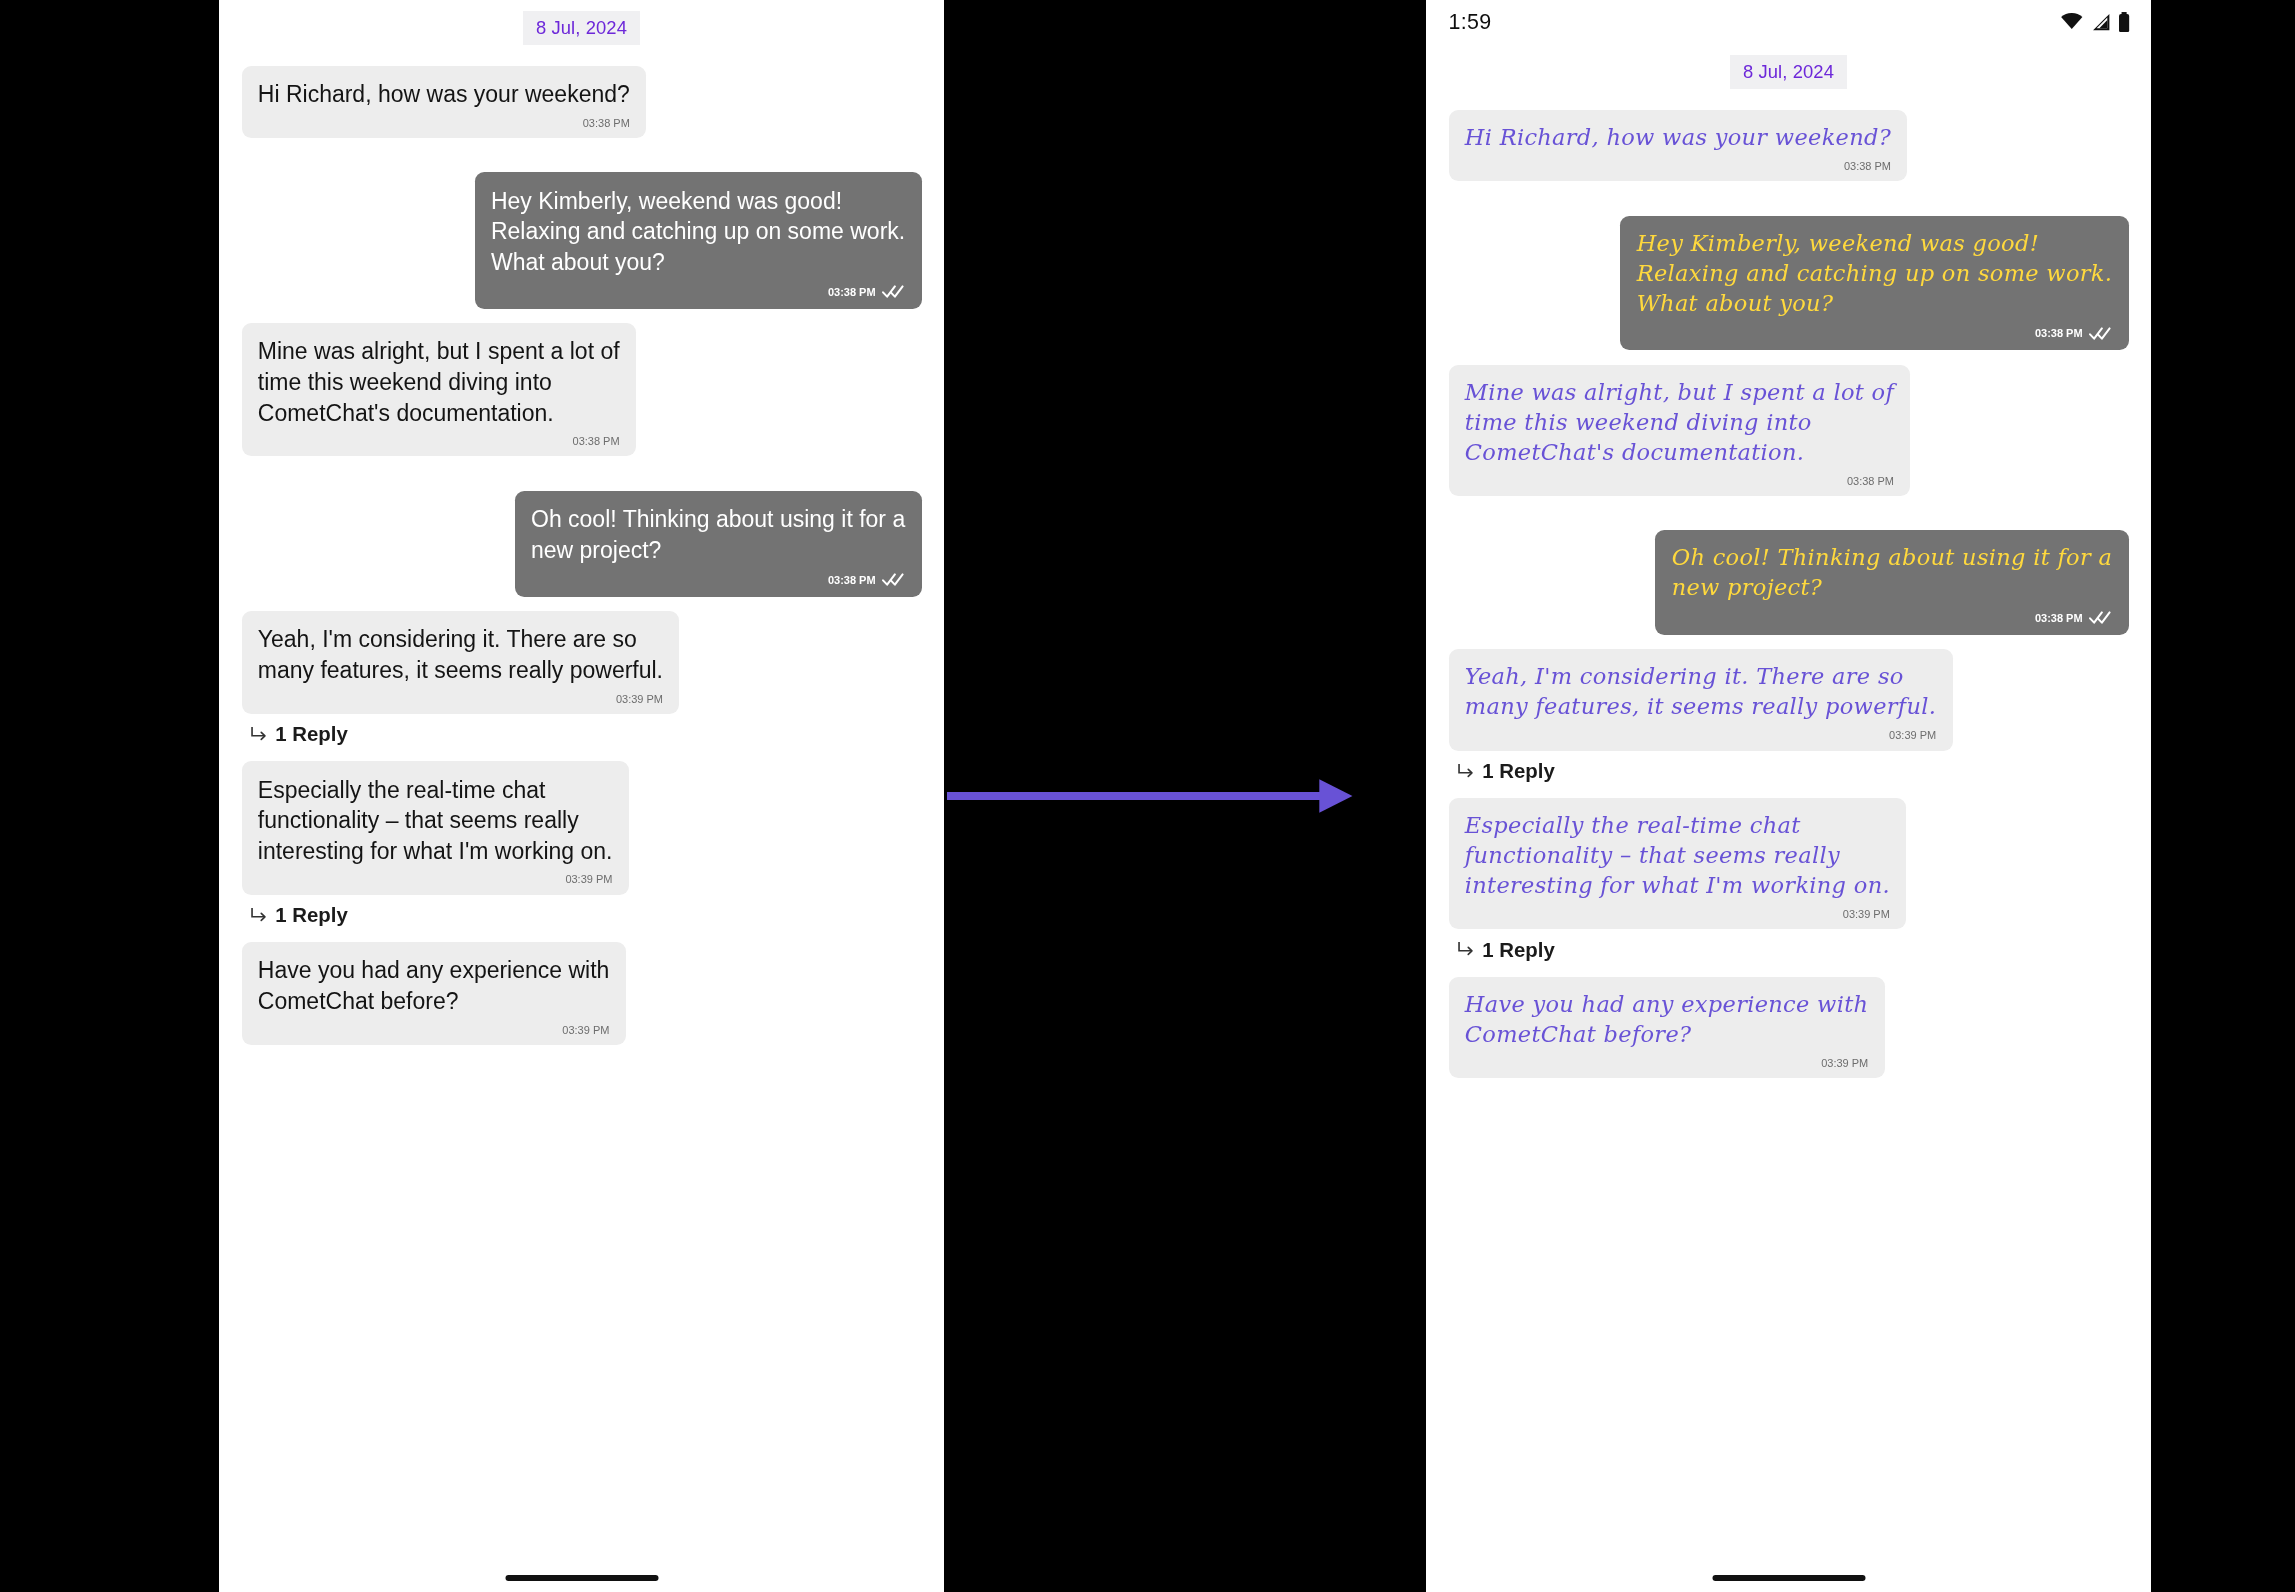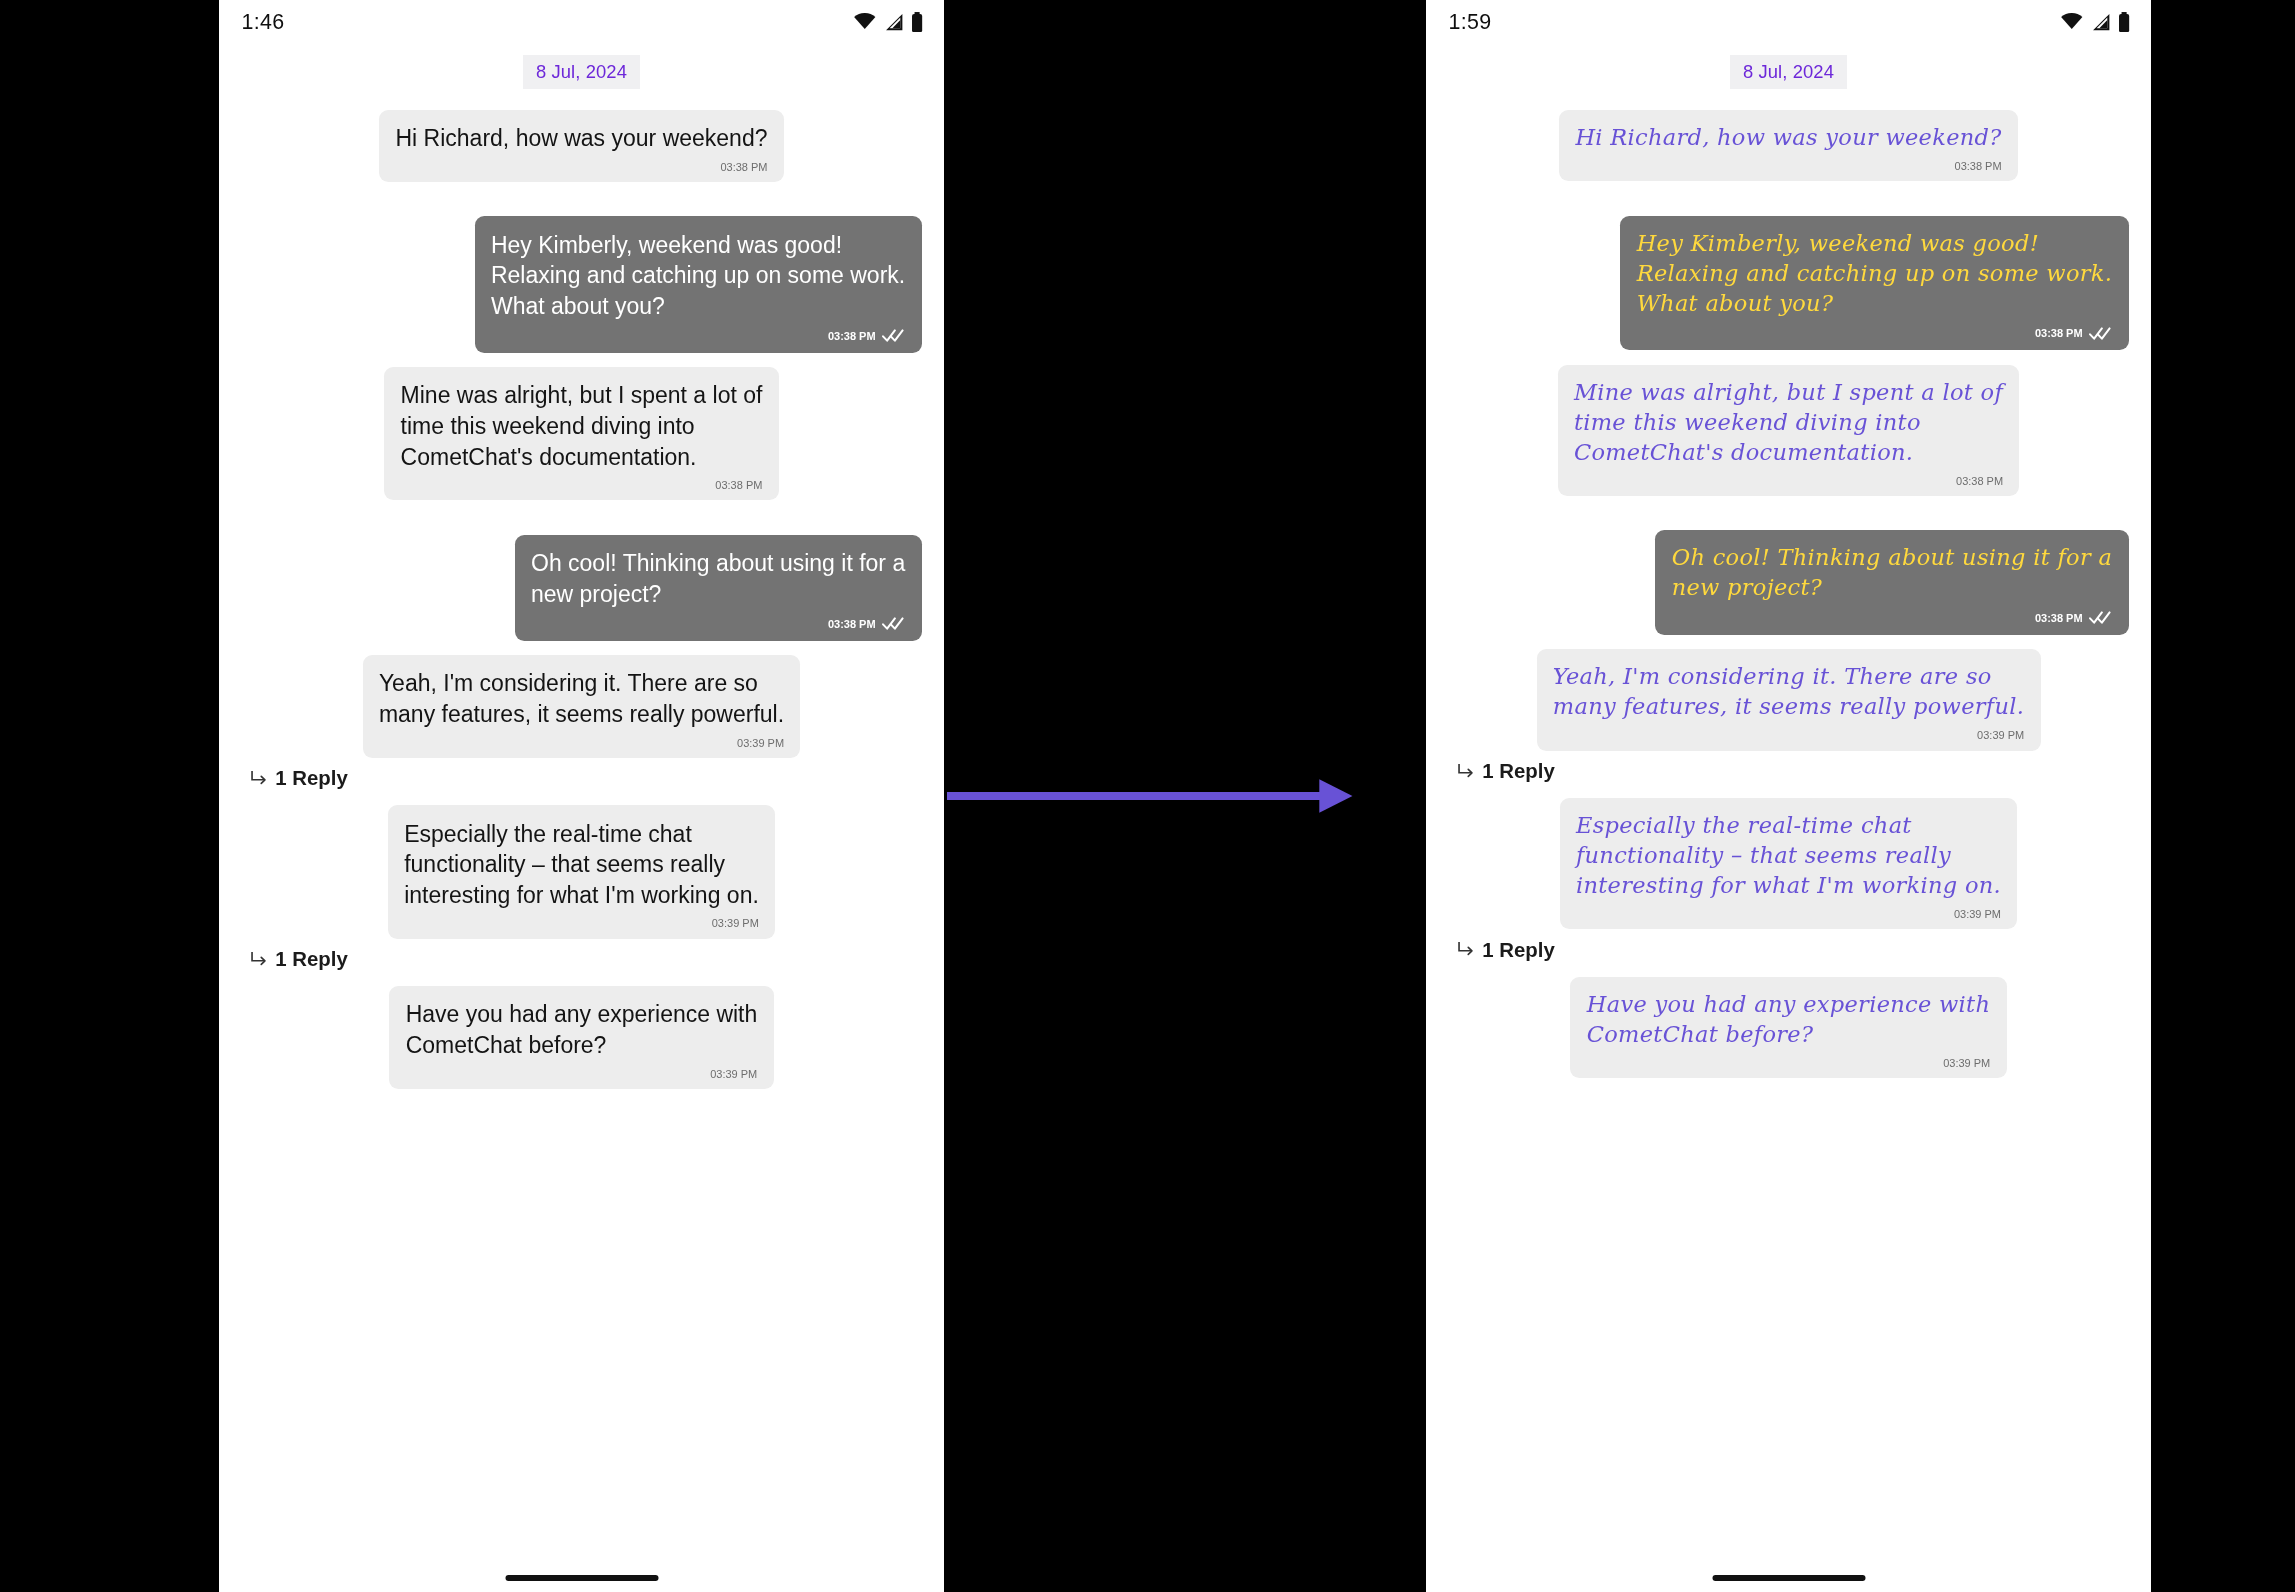--- a/index.html
+++ b/index.html
@@ -71,21 +71,21 @@
   .date-chip {
     background: #f0f0f2;
     color: #6d28d9;
     font-size: 18.4px;
     padding: 6.1px 13.3px;
     border-radius: 0;
     letter-spacing: 0.1px;
   }
 
   .row { display: flex; margin-bottom: 14.3px; }
-  .row.in  { justify-content: center; }
+  .row.in  { justify-content: flex-start; }
   .row.out { justify-content: flex-end; }
 
   .bubble {
     border-radius: 9.2px;
     padding: 13.3px 16.3px 9.2px 16.3px;
     box-sizing: border-box;
     position: relative;
     max-width: 556px;
   }
   .bubble.in {
@@ -159,43 +159,20 @@
     width: 408px;
     height: 46px;
   }
 </style>
 </head>
 <body>
 
 <div class="stage">
 
   <div class="phone phone-left">
-    <div class="statusbar">
-      <div class="clock">1:46</div>
-      <div class="status-icons">
-        <span>
-          <svg width="23.5" height="17.4" viewBox="0 0 24 18">
-              <path d="M12 16.5 23 4.2A16.5 16.5 0 0 0 1 4.2Z" fill="#111"></path>
-            </svg>
-        </span>
-        <span>
-          <svg width="20.4" height="18.4" viewBox="0 0 20 18">
-              <path d="M18 1v16H2Z" fill="#111"></path>
-              <path d="M16 4.5V15H5.5Z" fill="#fff"></path>
-              <path d="M16 6.8V15H8.2Z" fill="#111"></path>
-            </svg>
-        </span>
-        <span>
-          <svg width="12.2" height="20.4" viewBox="0 0 12 20">
-              <rect x="3.5" y="0" width="5" height="2" fill="#111"></rect>
-              <rect x="1" y="2" width="10" height="18" rx="2" fill="#111"></rect>
-            </svg>
-        </span>
-      </div>
-    </div>
 
     <div class="chat-body">
       <div class="date-wrap">
         <div class="date-chip">8 Jul, 2024</div>
       </div>
 
       <div class="row in">
         <div class="bubble in">
           <div class="text">Hi Richard, how was your weekend?</div>
           <div class="meta">

